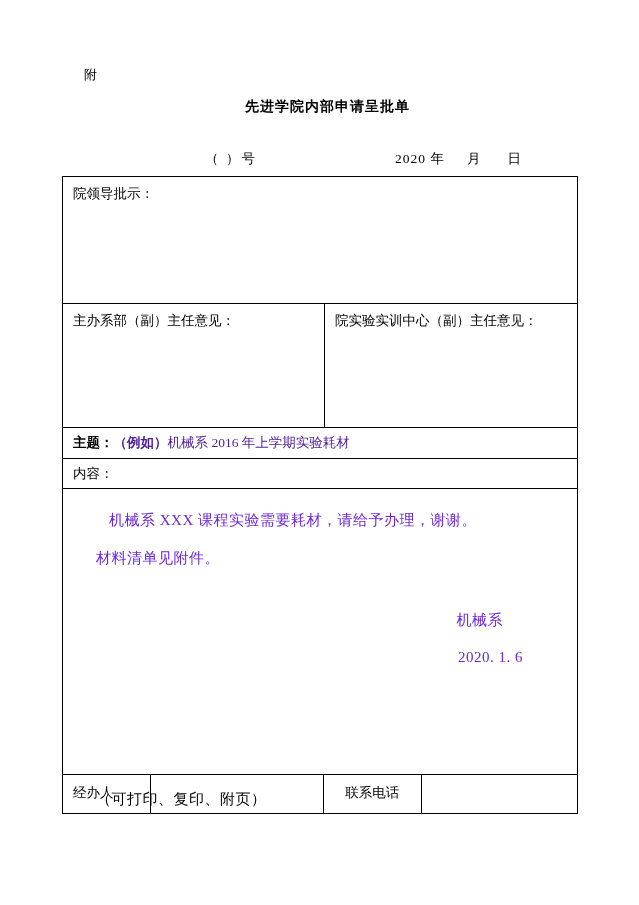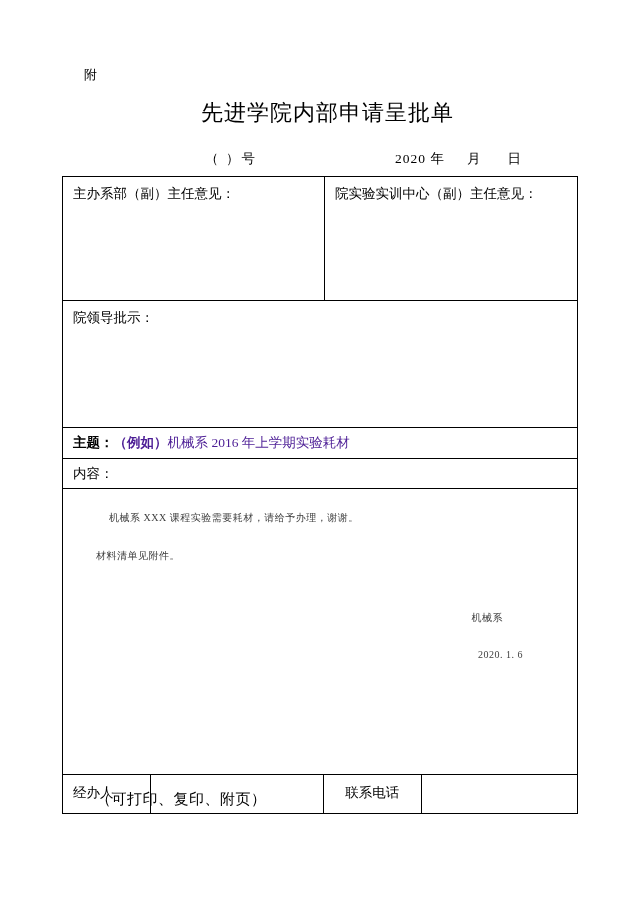--- a/index.html
+++ b/index.html
@@ -27,22 +27,22 @@
     top: 66px;
     font-size: 13px;
     letter-spacing: 1px;
   }
   .doc-title {
     position: absolute;
     left: 16px;
     right: 0;
     top: 98px;
     text-align: center;
-    font-size: 22px;
-    font-weight: normal;
+    font-size: 14px;
+    font-weight: bold;
     letter-spacing: 1px;
   }
   .subline {
     position: absolute;
     left: 60px;
     right: 60px;
     top: 150px;
     height: 22px;
     font-size: 13.5px;
   }
@@ -104,22 +104,22 @@
   .r-content-head { height: 30px; }
   .r-content-head .cell { width: 100%; padding-top: 6px; font-weight: normal; }
 
   .r-body { height: 286px; }
   .r-body .cell { width: 100%; padding: 0; }
 
   .body-inner {
     position: relative;
     width: 100%;
     height: 100%;
-    color: #404040;
-    font-size: 10px;
+    color: #6d28d9;
+    font-size: 15px;
   }
   .body-inner .p1 {
     position: absolute;
     left: 46px;
     top: 22px;
     letter-spacing: 0.5px;
   }
   .body-inner .p2 {
     position: absolute;
     left: 22px;
@@ -166,32 +166,32 @@
 
   <div class="subline">
     <span class="num-paren">（    ）号</span>
     <span class="date-part">
       <span>2020 年</span><span class="sp"></span><span>月</span><span class="sp2"></span><span>日</span>
     </span>
   </div>
 
   <div class="table">
 
+    <div class="row r-leader">
+      <div class="cell b-bottom">
+        <span>院领导批示：</span>
+      </div>
+    </div>
+
     <div class="row r-opinions">
       <div class="cell c1 b-right b-bottom">
         <span>主办系部（副）主任意见：</span>
       </div>
       <div class="cell c2 b-bottom">
         <span>院实验实训中心（副）主任意见：</span>
-      </div>
-    </div>
-
-    <div class="row r-leader">
-      <div class="cell b-bottom">
-        <span>院领导批示：</span>
       </div>
     </div>
 
     <div class="row r-subject">
       <div class="cell b-bottom">
         <span class="label">主题：</span><span class="label blue">（例如）</span><span class="blue">机械系 2016 年上学期实验耗材</span>
       </div>
     </div>
 
     <div class="row r-content-head">

